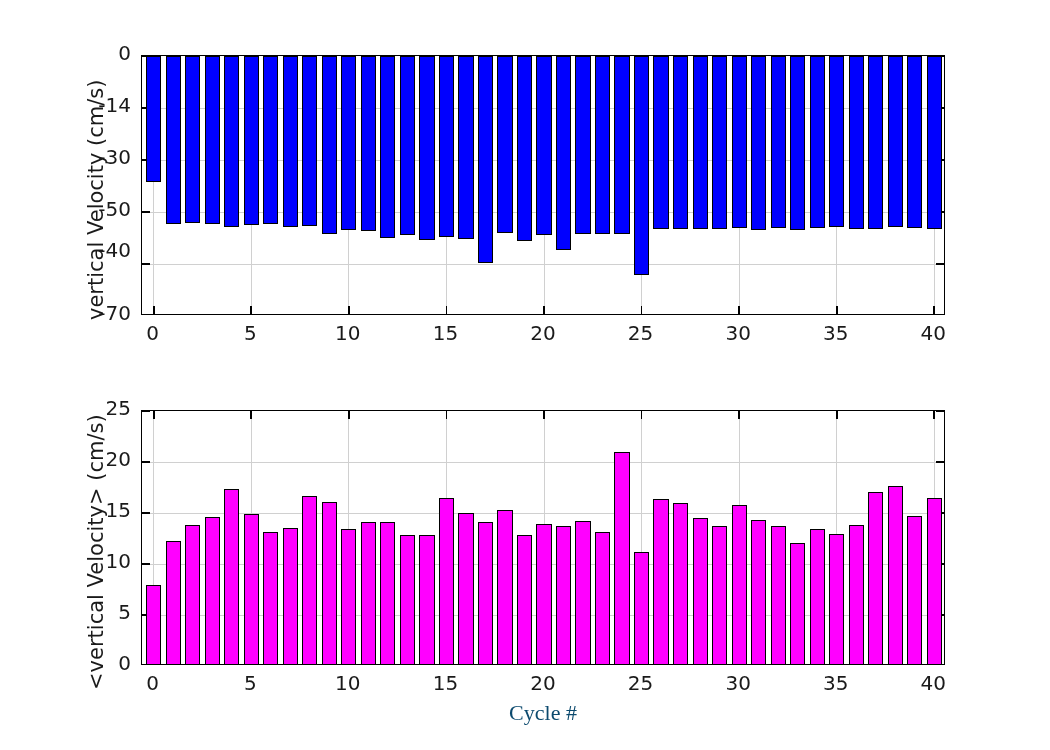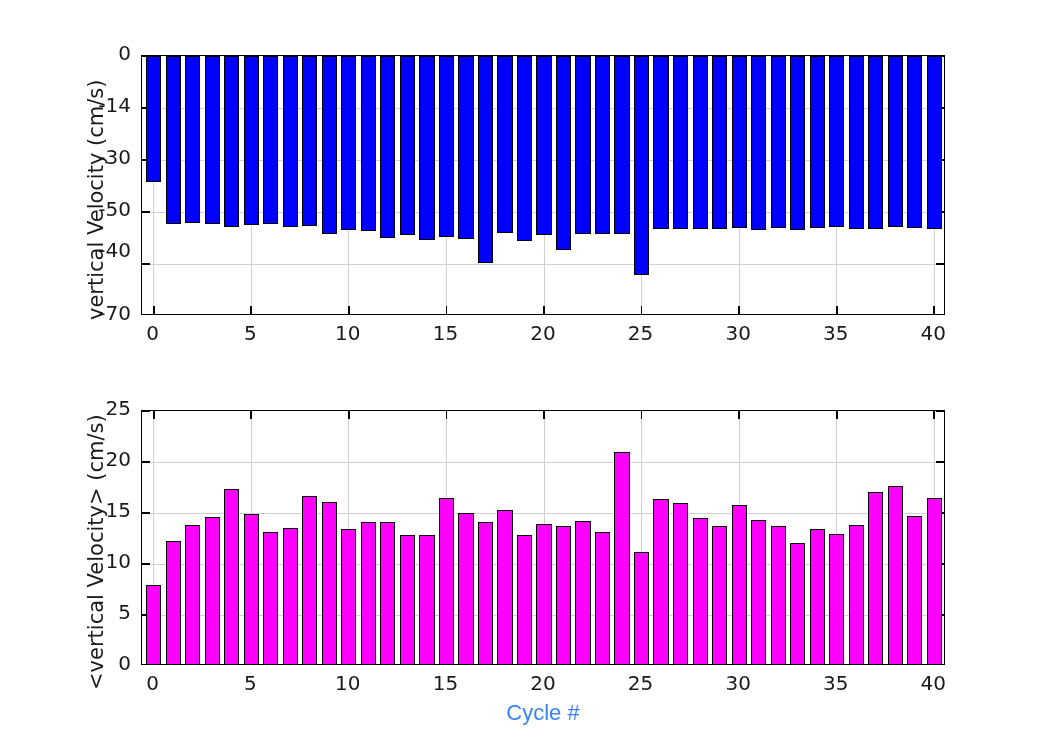--- a/index.html
+++ b/index.html
@@ -122,24 +122,24 @@
     font-size: 21px;
     color: #1a1a1a;
     white-space: nowrap;
     transform-origin: 0 0;
     transform: rotate(-90deg);
     font-family: "DejaVu Sans", sans-serif;
   }
   .axis-title-x {
     position: absolute;
     font-size: 22px;
-    color: #3b82f6;
+    color: #0c4a6e;
     white-space: nowrap;
     text-align: center;
-    font-family: Liberation Sans, sans-serif;
+    font-family: Liberation Serif, serif;
   }
   .footer-note {
     position: absolute;
     font-size: 15px;
     color: #000;
     white-space: nowrap;
     font-family: "DejaVu Sans", sans-serif;
   }
 </style>
 </head>

